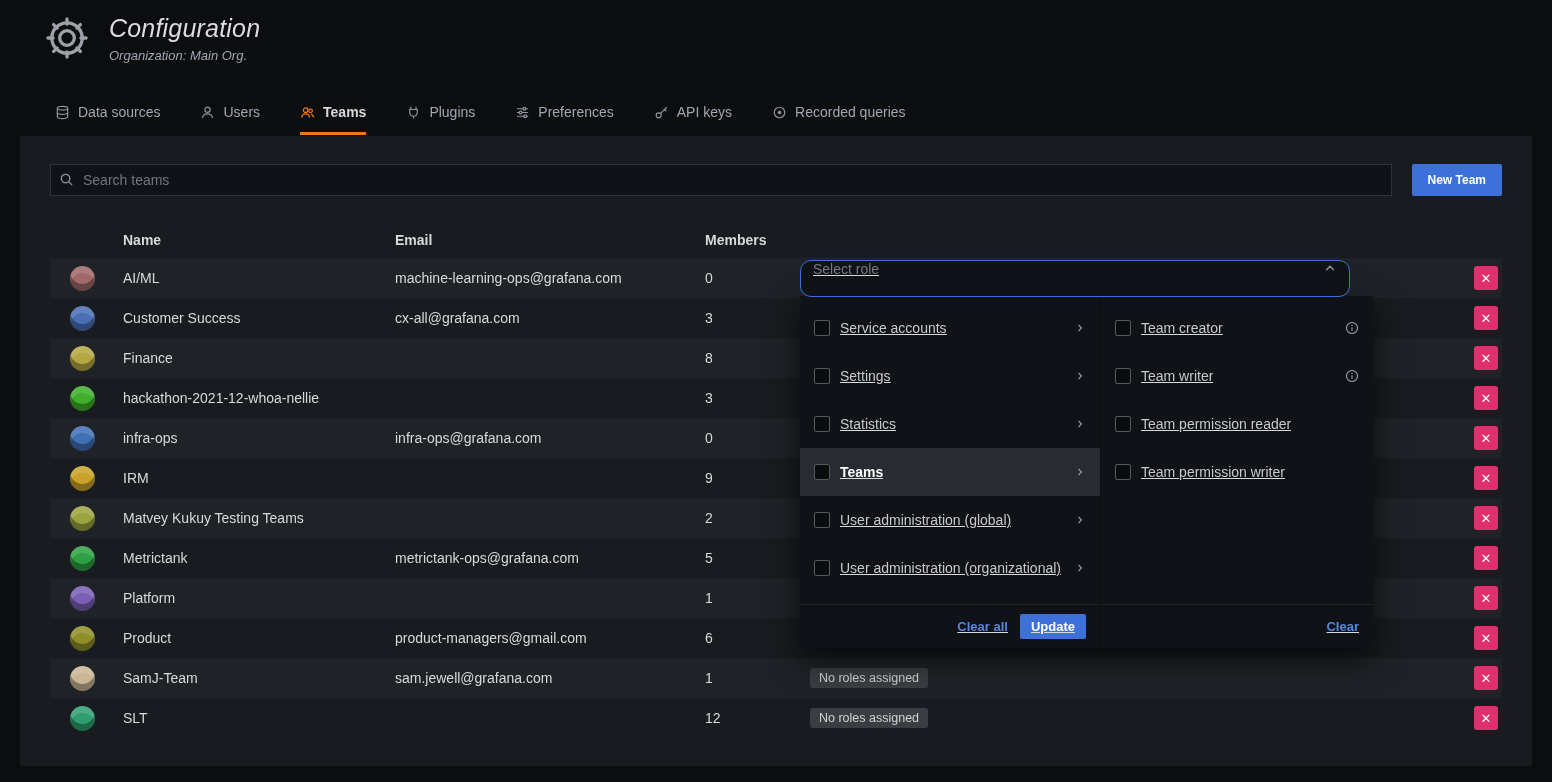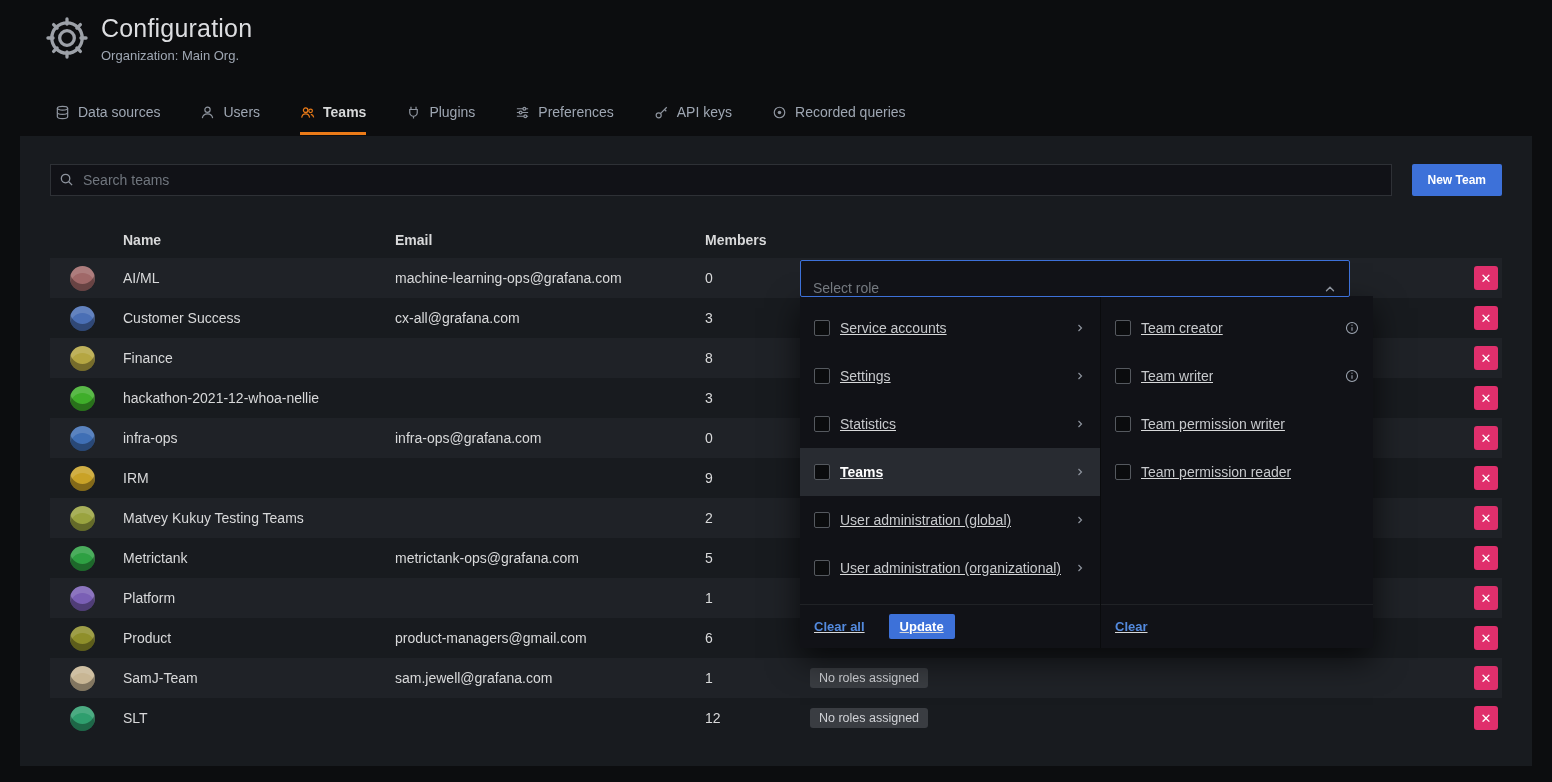--- a/index.html
+++ b/index.html
@@ -19,21 +19,21 @@
   *{box-sizing:border-box;margin:0;padding:0;}
   html,body{width:1552px;height:782px;overflow:hidden;}
   body{
     position:relative;
     background:var(--page-bg);
     font-family:"Liberation Sans","DejaVu Sans",sans-serif;
     color:var(--text-primary);
     font-size:14px;
   }
   
-  .app-header{position:absolute;top:14px;left:45px;display:flex;align-items:flex-start;gap:12px;}
+  .app-header{position:absolute;top:14px;left:45px;display:flex;align-items:flex-start;gap:20px;font-style:italic;}
   .gear-wrap{color:#9da1a8;margin-top:2px;}
   .titles h1{font-size:25px;font-weight:500;color:#dcdde0;letter-spacing:.2px;}
   .titles .subtitle{margin-top:5px;font-size:13px;color:var(--text-secondary);}
   
   .tabbar{position:absolute;top:104px;left:55px;display:flex;gap:40px;}
   .tab{display:flex;align-items:center;gap:8px;color:var(--text-secondary);padding-bottom:12px;border-bottom:3px solid transparent;cursor:pointer;}
   .tab svg{color:#8e949e;}
   .tab.active{color:var(--text-primary);font-weight:700;border-bottom-color:var(--accent-orange);}
   .tab.active svg{color:var(--accent-orange);}
   
@@ -66,36 +66,36 @@
   .badge{display:inline-block;background:#3a3d42;color:#d0d2d6;font-size:12.5px;padding:3px 9px;border-radius:3px;}
   .delete-cell{display:flex;justify-content:flex-end;padding-right:4px;}
   .delete-btn{
     width:24px;height:24px;background:var(--danger-red);color:#fff;border:none;border-radius:3px;
     font-size:13px;font-weight:700;line-height:1;cursor:pointer;display:flex;align-items:center;justify-content:center;
     font-family:inherit;
   }
   
   .role-picker-overlay{position:absolute;left:780px;top:124px;width:573px;z-index:20;}
   .role-select{
-    width:550px;height:37px;background:var(--menu-bg);border:1.5px solid var(--primary-blue);border-radius:2px;
-    display:flex;align-items:flex-end;padding:0 12px;cursor:pointer;position:relative;
+    width:550px;height:37px;background:var(--menu-bg);border:1.5px solid var(--primary-blue);border-radius:11px;
+    display:flex;align-items:flex-start;padding:0 12px;cursor:pointer;position:relative;text-decoration:underline;
   }
   .role-select .placeholder{color:var(--text-muted);}
   .role-select .caret{margin-left:auto;color:#8e949e;display:flex;}
   .menus{display:flex;margin-top:-1px;box-shadow:0 12px 30px rgba(0,0,0,.65);}
   .menu{background:var(--menu-bg);display:flex;flex-direction:column;padding-top:8px;height:352px;text-decoration:underline;}
   .menu.left{width:300px;}
   .menu.right{width:273px;border-left:1px solid #0a0b0d;}
   .menu-item{height:48px;display:flex;align-items:center;padding:0 14px;color:#c7c9cc;cursor:pointer;}
   .menu-item.active{background:#282b31;color:#fff;font-weight:700;}
   .checkbox{width:16px;height:16px;border:1px solid #55595f;background:#0b0c0e;border-radius:2px;flex-shrink:0;cursor:pointer;}
   .menu-item .label{margin-left:10px;overflow:hidden;white-space:nowrap;}
   .menu-item .arrow{margin-left:auto;color:#8e949e;display:flex;padding-left:4px;}
   .menu-item .info{margin-left:auto;color:#9fa7b3;display:flex;cursor:pointer;}
-  .menu-footer{margin-top:auto;height:44px;border-top:1px solid #202226;display:flex;align-items:center;gap:24px;padding:0 14px;}
+  .menu-footer{margin-top:auto;height:44px;border-top:1px solid #202226;display:flex;align-items:center;justify-content:flex-end;gap:12px;padding:0 14px;}
   .link-btn{color:var(--link-blue);font-size:13px;font-weight:700;cursor:pointer;background:none;border:none;font-family:inherit;}
   .update-btn{background:var(--primary-blue);color:#fff;border:none;border-radius:2px;font-size:13px;font-weight:700;padding:5px 11px;cursor:pointer;font-family:inherit;}
 </style>
 </head>
 <body>
 
 <header class="app-header">
   <span class="gear-wrap">
     <svg width="44" height="44" viewBox="0 0 24 24" fill="none" stroke="currentColor" stroke-width="1.8" stroke-linecap="round">
       <circle cx="12" cy="12" r="4"></circle>
@@ -458,25 +458,25 @@
           <span class="info">
               <svg width="14" height="14" viewBox="0 0 16 16" fill="none" stroke="currentColor" stroke-width="1.2">
                 <circle cx="8" cy="8" r="6.3"></circle>
                 <line x1="8" y1="7.2" x2="8" y2="11.2"></line>
                 <circle cx="8" cy="4.8" r="0.7" fill="currentColor" stroke="none"></circle>
               </svg>
             </span>
         </div>
         <div class="menu-item">
           <span class="checkbox"></span>
+          <span class="label">Team permission reader</span>
+        </div>
+        <div class="menu-item">
+          <span class="checkbox"></span>
           <span class="label">Team permission writer</span>
-        </div>
-        <div class="menu-item">
-          <span class="checkbox"></span>
-          <span class="label">Team permission reader</span>
         </div>
         <div class="menu-footer">
           <button class="link-btn">Clear</button>
         </div>
       </div>
     </div>
   </div>
 
 </main>
 

